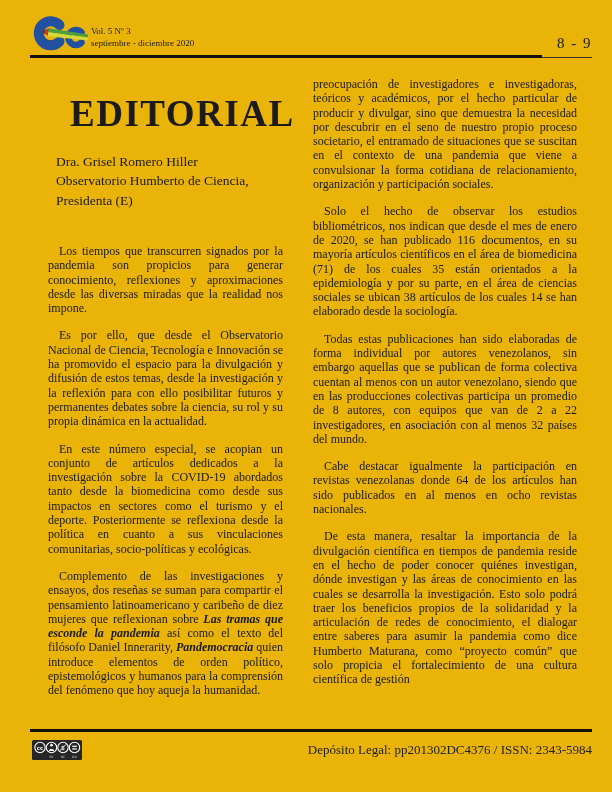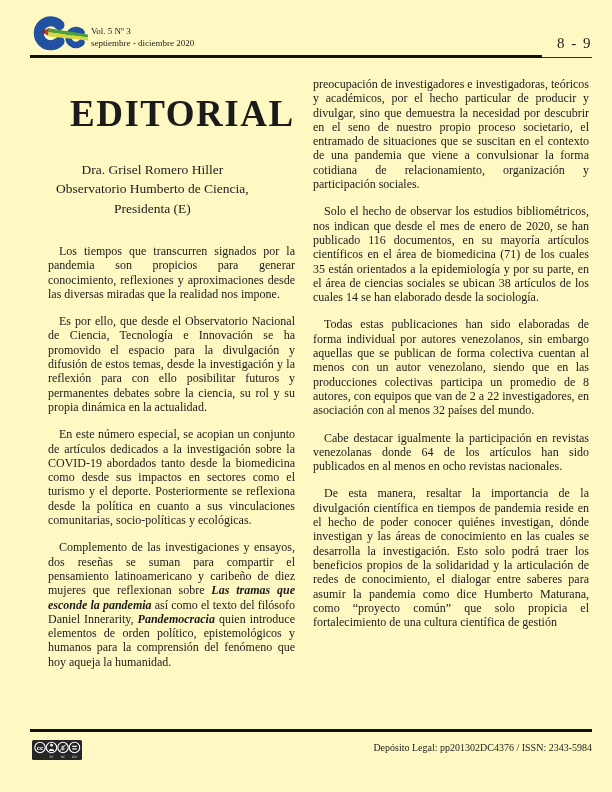--- a/index.html
+++ b/index.html
@@ -1,39 +1,39 @@
 <!DOCTYPE html>
 <html lang="es"><head>
 <meta charset="utf-8">
 <style>
   html,body{margin:0;padding:0;background:#ffffff;}
   .page{
-    position:relative;width:612px;height:792px;background:#fef9c3;overflow:hidden;
+    position:relative;width:612px;height:792px;background:#eab308;overflow:hidden;
     font-family:"Liberation Serif","DejaVu Serif",serif;color:#1b1b1b;
   }
   
   .logo{position:absolute;left:31px;top:9px;width:59px;height:47px;}
   .vol-block{position:absolute;left:91px;top:26px;font-size:9px;line-height:11.5px;color:#222;}
   .page-range{position:absolute;right:20px;top:35px;font-size:15px;font-weight:normal;letter-spacing:1.5px;}
   .rule-thick{position:absolute;left:30px;top:55px;width:512px;height:3px;background:#111;}
   .rule-thin{position:absolute;left:542px;top:57px;width:50px;height:1px;background:#333;}
   
   .title{position:absolute;left:54px;top:76px;margin:16px;font-size:37px;font-weight:bold;letter-spacing:1.5px;}
-  .author{position:absolute;left:56px;top:160px;font-size:13.5px;line-height:19.3px;text-align:center;}
+  .author{position:absolute;left:56px;top:152px;font-size:13.5px;line-height:19.3px;}
   .col{position:absolute;font-size:12px;line-height:14.3px;text-align:justify;}
   .col-left{left:48px;top:244px;width:247px;height:482px;overflow:hidden;}
   .col-right{left:313px;top:77px;width:276px;height:650px;overflow:hidden;}
-  .para{margin:13px 0 0 0;text-indent:11px;}
+  .para{margin:13px 12px 0 0;text-indent:11px;}
   .para:first-child{margin-top:0;}
   .para.no-indent{text-indent:0;}
   .em-run{font-weight:bold;font-style:italic;}
   
   .rule-footer{position:absolute;left:30px;top:729px;width:562px;height:3px;background:#111;}
   .cc-badge{position:absolute;left:32px;top:740px;width:50px;height:20px;}
-  .legal{position:absolute;right:20px;top:742px;font-size:10px;color:#222;padding-left:33px;}
+  .legal{position:absolute;right:20px;top:742px;font-size:13px;color:#222;padding-left:33px;}
 </style>
 </head>
 <body>
 
 <div class="page">
 
   <svg class="logo" viewBox="0 0 59 47" aria-hidden="true">
     <g>
       <path d="M 28.5 16 A 12 12 0 1 0 28.5 32.5" stroke="#2351a2" stroke-width="10" fill="none" stroke-linecap="round"></path>
     </g>

